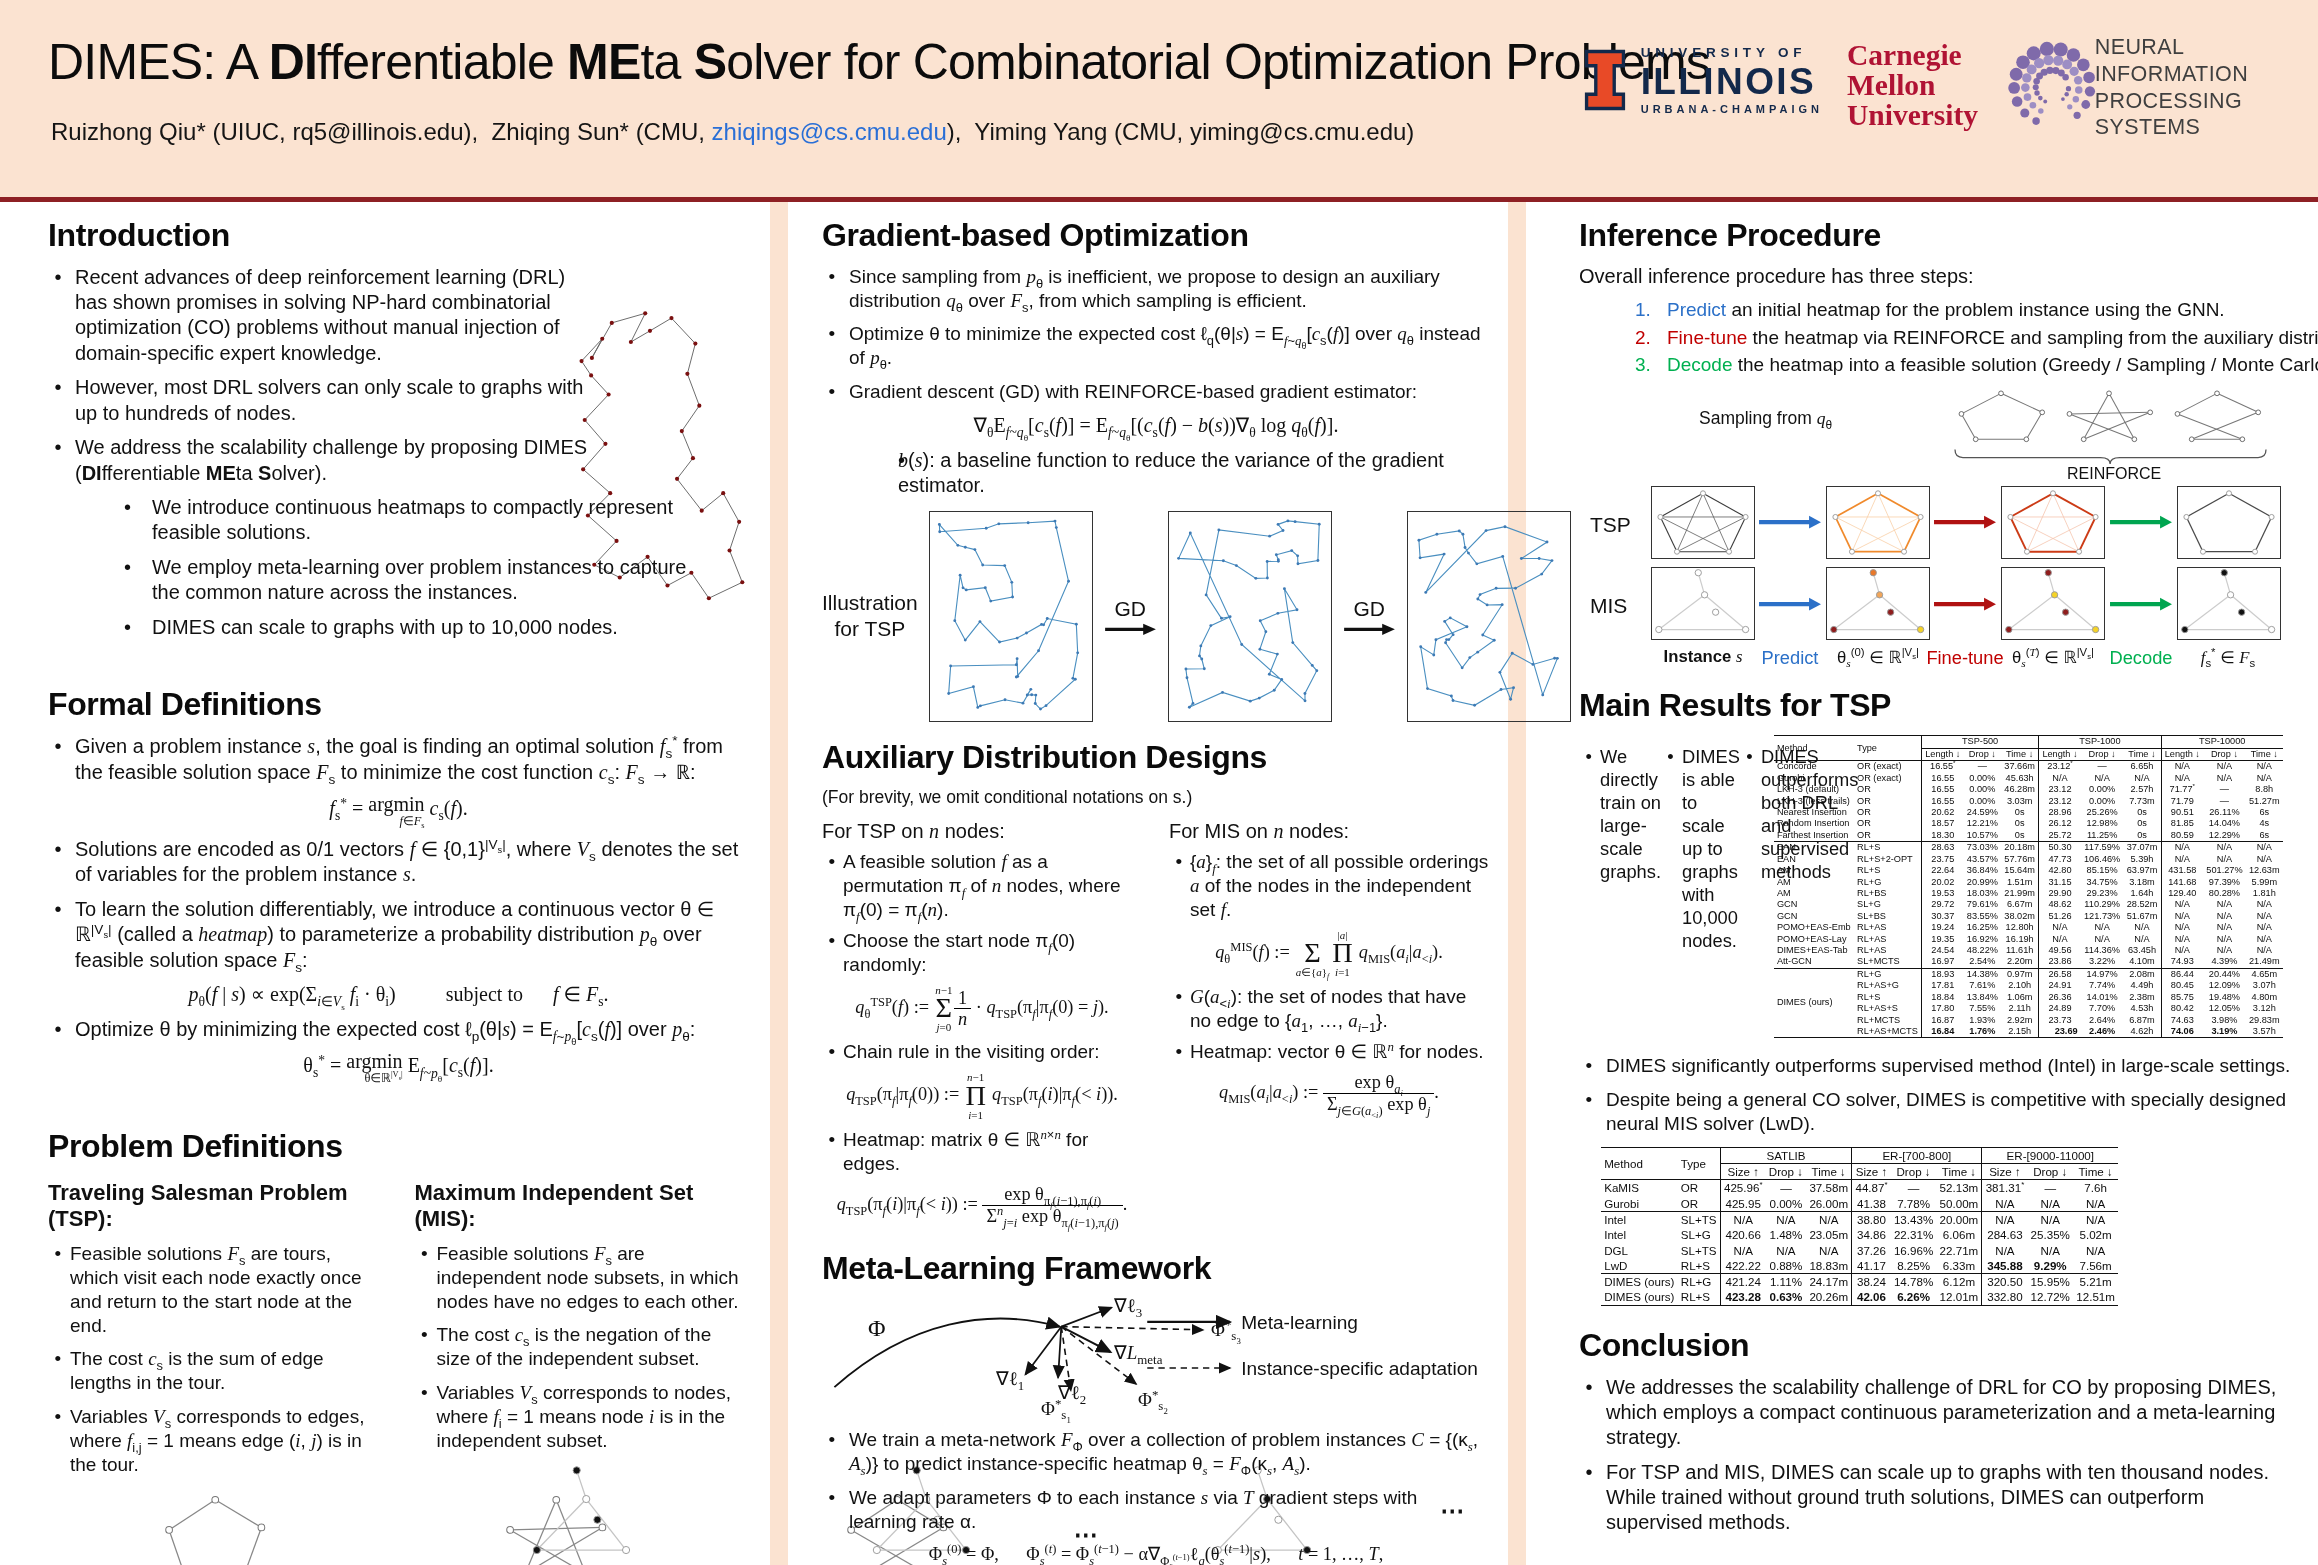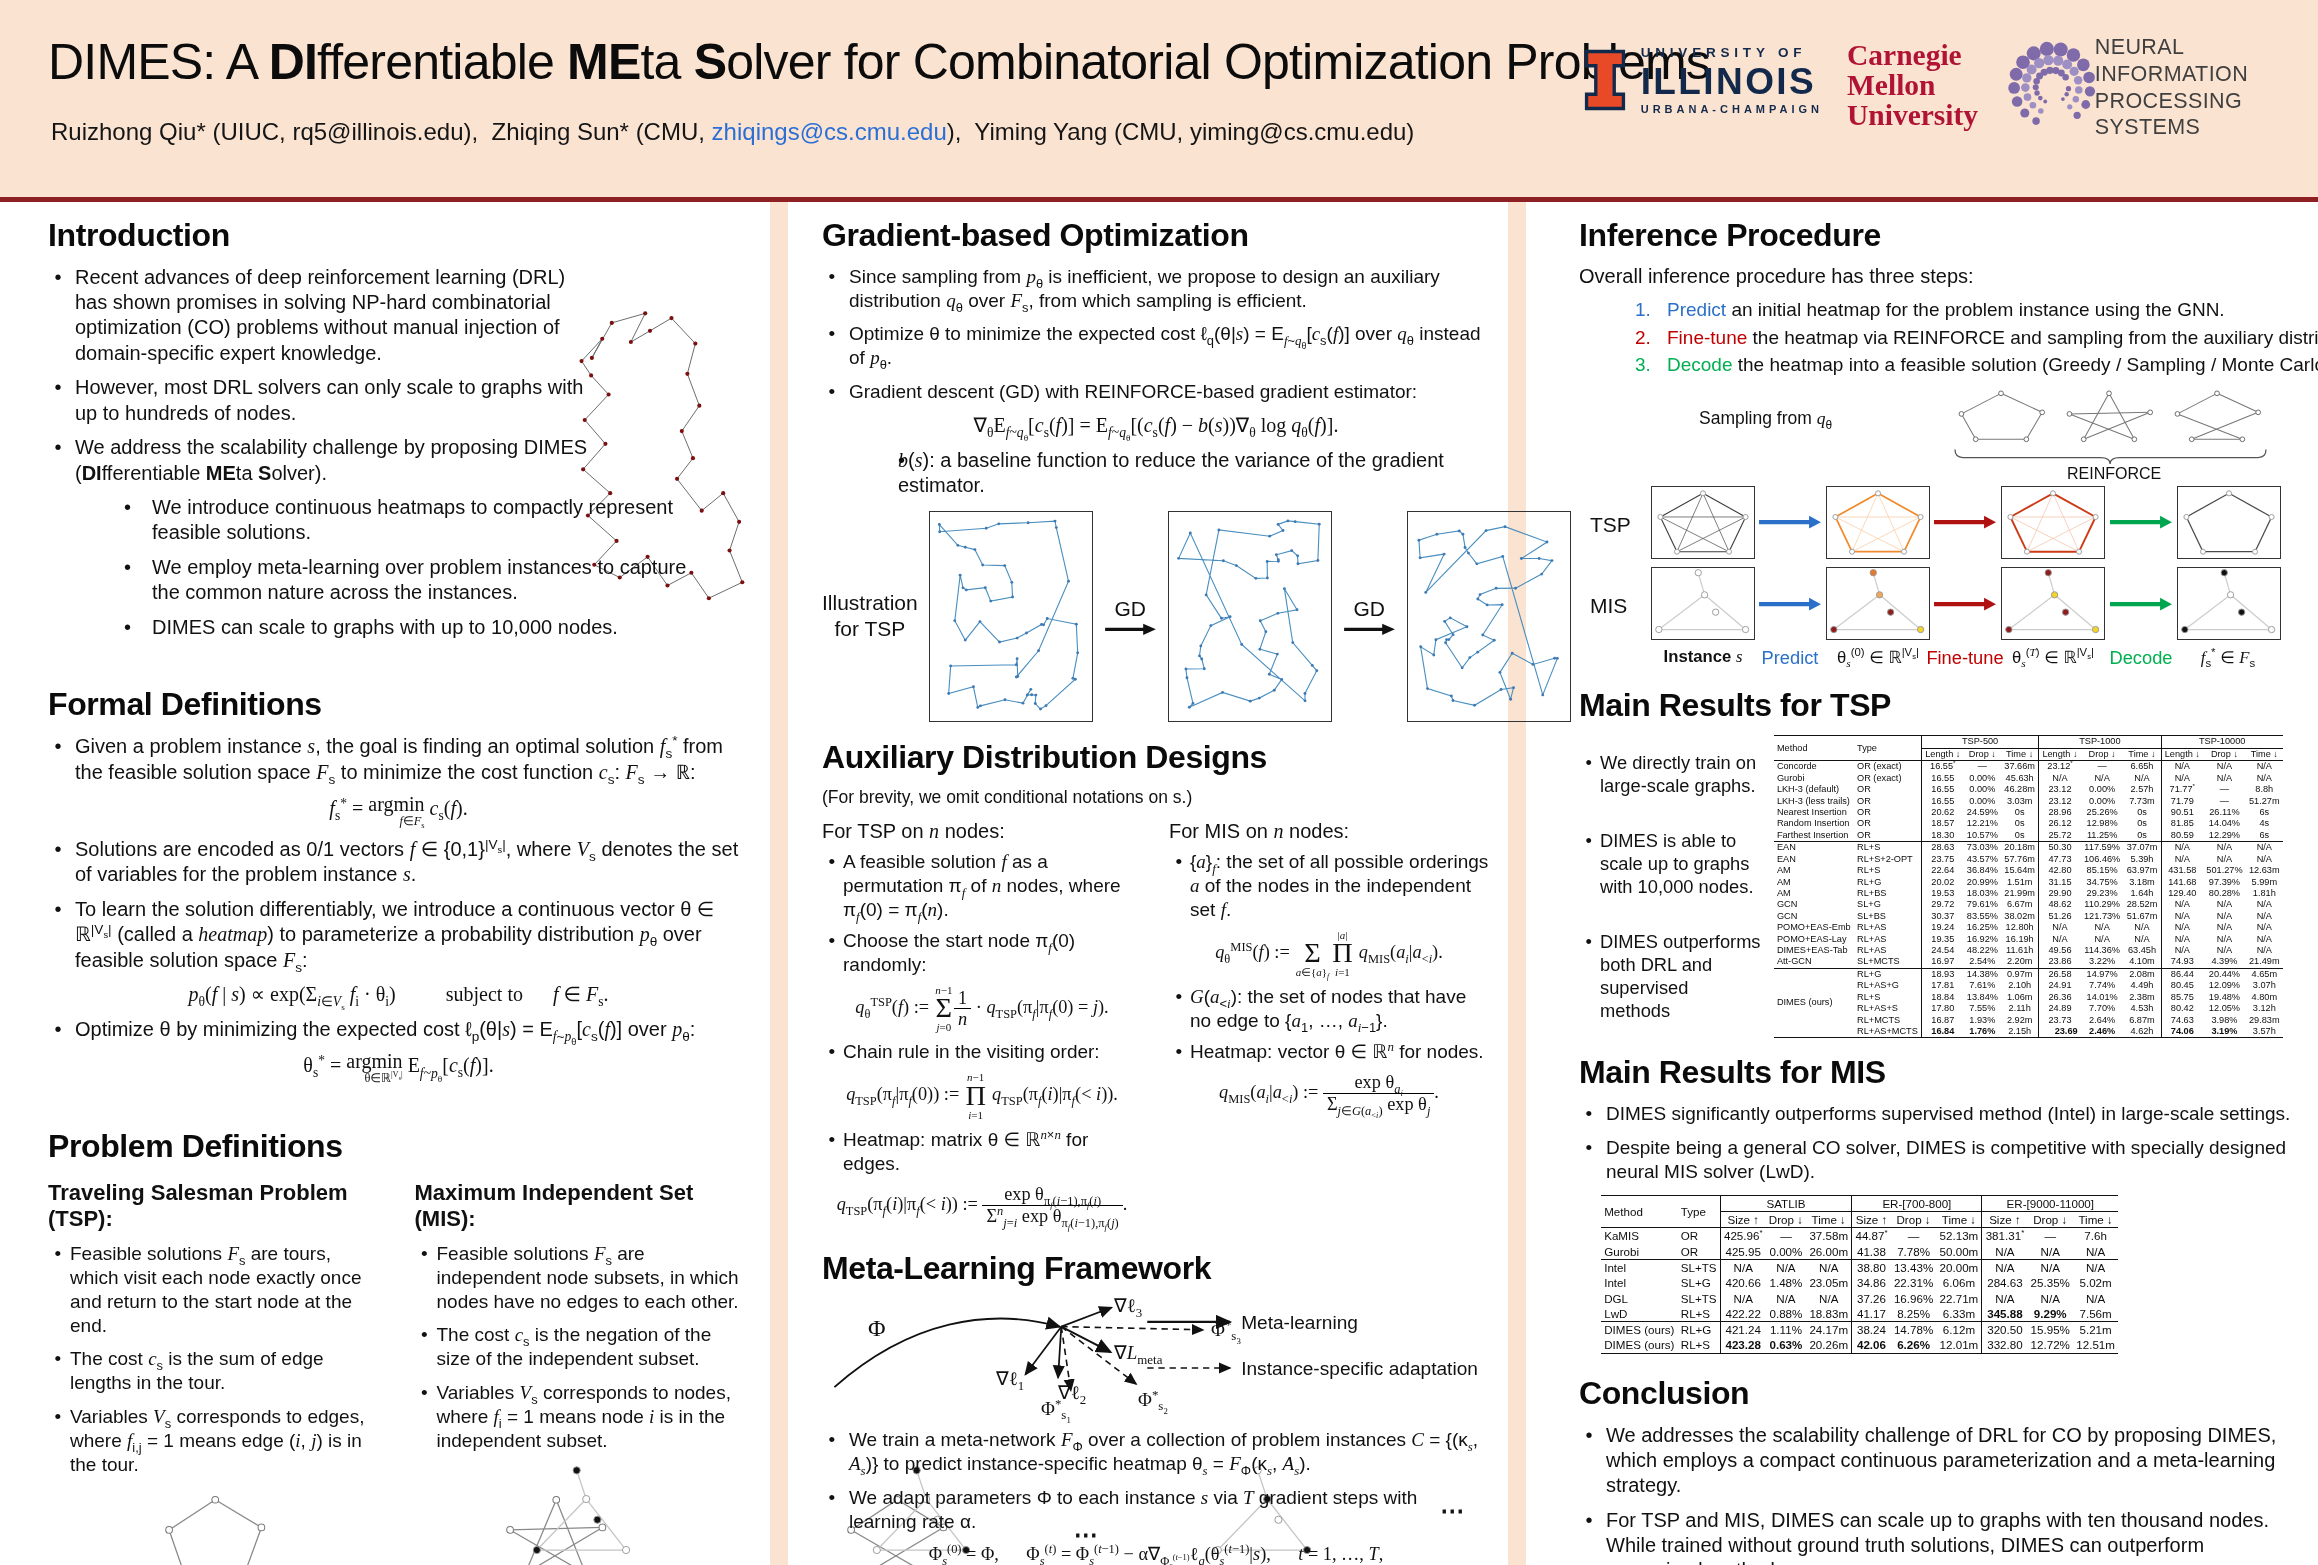--- a/index.html
+++ b/index.html
@@ -82,21 +82,21 @@
   .steps{margin-left:56px}
   .step{font-size:19px;line-height:1.45;white-space:nowrap}
   .step .num{display:inline-block;width:32px}
   .inf{position:relative;height:288px;margin-top:8px}
   .inf .txt{position:absolute;font-size:17.5px;white-space:nowrap}
   .ibox{position:absolute;width:104px;height:73px;border:1.3px solid #333;box-sizing:border-box}
   .rowlab{position:absolute;left:11px;font-size:21px}
   .blab{position:absolute;transform:translateX(-50%);font-size:16.7px;white-space:nowrap;text-align:center}
   
   .tspblock{display:flex;gap:12.7px;margin-top:4.8px}
-  .tsp-bullets{width:182px;display:flex;flex-direction:column;justify-content:space-around;height:303px}
+  .tsp-bullets{width:182px;display:flex;flex-direction:row;justify-content:space-around;height:303px}
   .tsp-bullets .b{font-size:18.3px;padding-left:21px}
   table.rt{border-collapse:collapse;border-top:1.8px solid #111;border-bottom:1.8px solid #111;color:#0d0d0d}
   table.rt th,table.rt td{text-align:center;white-space:nowrap;font-weight:normal;padding:0 3.2px}
   table.rt tbody{border-top:1.1px solid #111}
   table.rt .vs{border-left:0.8px solid #111}
   table.rt .ml{text-align:left}
   #tsp-table{font-size:9.2px;line-height:1.22}
   #tsp-table th{line-height:1.25}
   #mis-table{font-size:11.6px;line-height:1.32;margin:11px 0 0 22px}
   table.rt tr.sub th{border-bottom:1.1px solid #111}
@@ -1168,21 +1168,20 @@
               <td class="vs" style="font-weight: bold;">74.06</td>
               <td style="font-weight: bold;">3.19%</td>
               <td>3.57h</td>
             </tr>
           </tbody>
         </table>
     </div>
   </div>
 
   <div style="margin-top:16px" class="misb">
-    <h2>Main Results for MIS</h2>
     <div class="b">DIMES significantly outperforms supervised method (Intel) in large-scale settings.</div>
     <div class="b">Despite being a general CO solver, DIMES is competitive with specially designed neural MIS solver (LwD).</div>
     <table class="rt" id="mis-table">
         <thead>
           <tr>
             <th rowspan="2" class="ml" style="border-bottom: 1.1px solid rgb(17, 17, 17);">Method</th>
             <th rowspan="2" class="ml" style="border-bottom: 1.1px solid rgb(17, 17, 17);">Type</th>
             <th colspan="3" class="grp vs">SATLIB</th>
             <th colspan="3" class="grp vs">ER-[700-800]</th>
             <th colspan="3" class="grp vs">ER-[9000-11000]</th>

